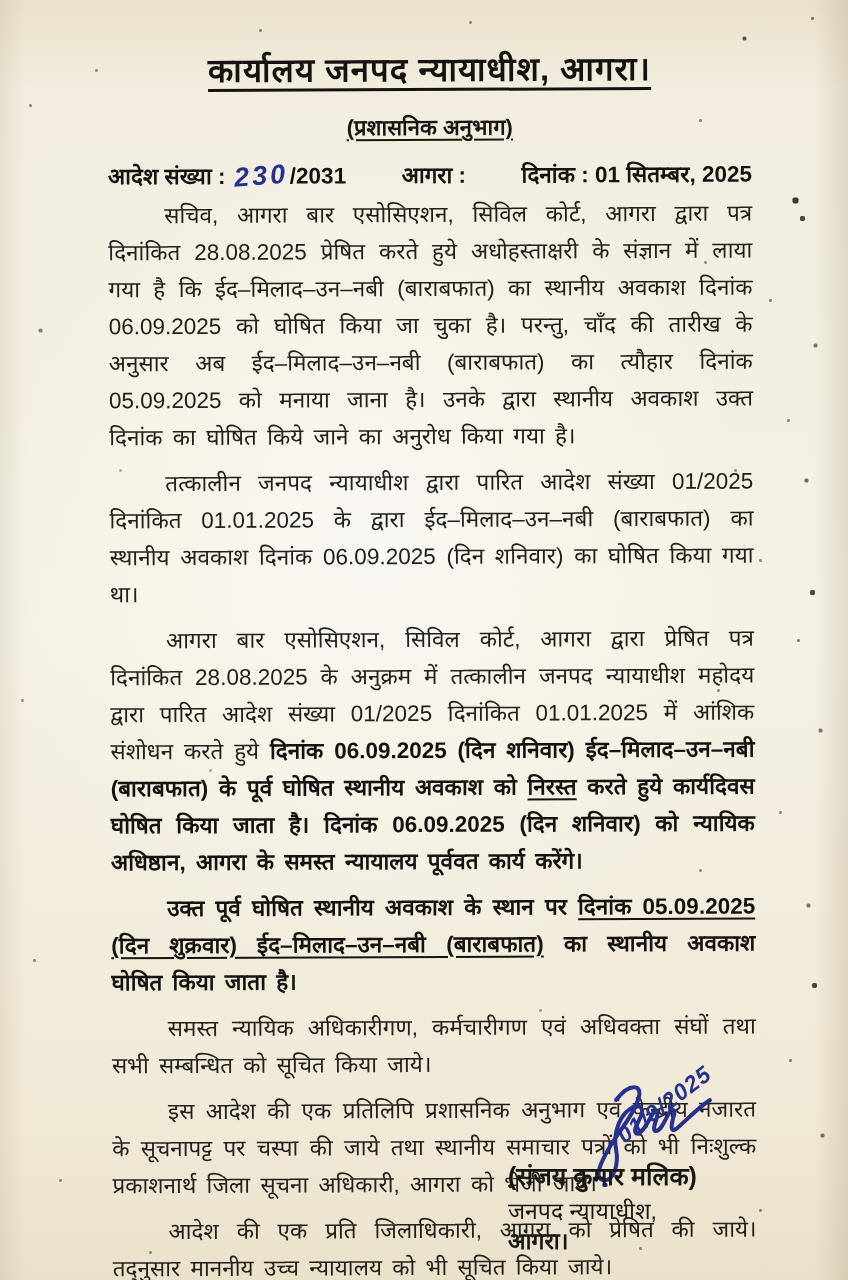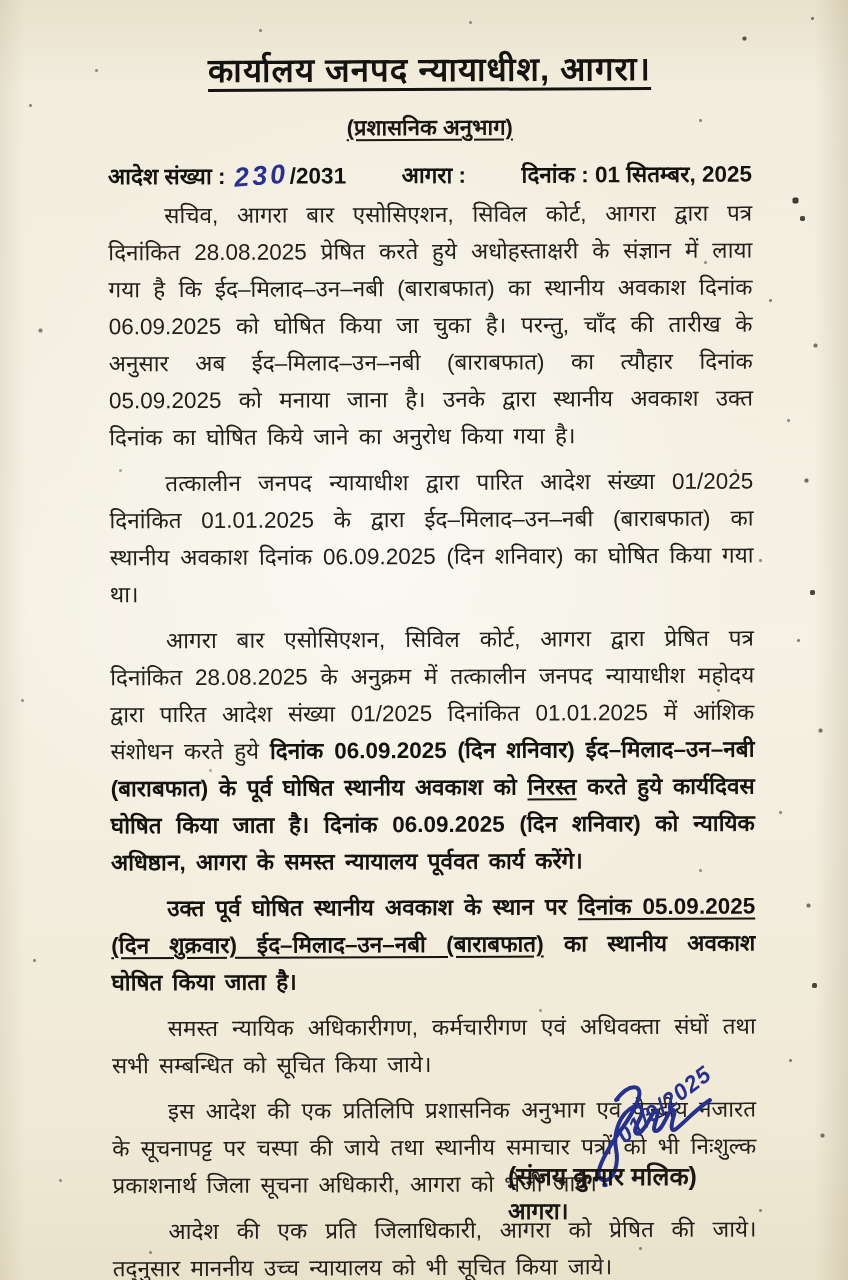--- a/index.html
+++ b/index.html
@@ -113,15 +113,16 @@
 </div>
 
 <div class="sig-area">
   <svg class="sig-scrawl" viewBox="0 0 200 115" xmlns="http://www.w3.org/2000/svg">
     <path d="M54,28 C68,10 82,12 76,28 C70,46 56,60 46,78 C38,92 32,106 41,108 C52,110 57,92 54,77 C51,60 58,42 71,35 C78,31 82,37 79,44 C76,51 71,58 74,61 C79,64 86,50 90,43 C92,39 97,38 95,45 C93,52 90,59 94,59 C99,59 103,48 107,41 C109,37 114,36 112,43 C109,53 108,61 114,57 C123,50 133,38 148,28" fill="none" stroke="#27318f" stroke-width="4" stroke-linecap="round" stroke-linejoin="round"></path>
     <circle cx="43" cy="113" r="2.6" fill="#27318f"></circle>
   </svg>
   <span class="sig-date">01/9/2025</span>
   <div class="sig-block">
     <div class="sig-name">(संजय कुमार मलिक)</div>
+    <div class="sig-role">जनपद न्यायाधीश,</div>
     <div class="sig-place">आगरा।</div>
   </div>
 </div>
 
 </body></html>

